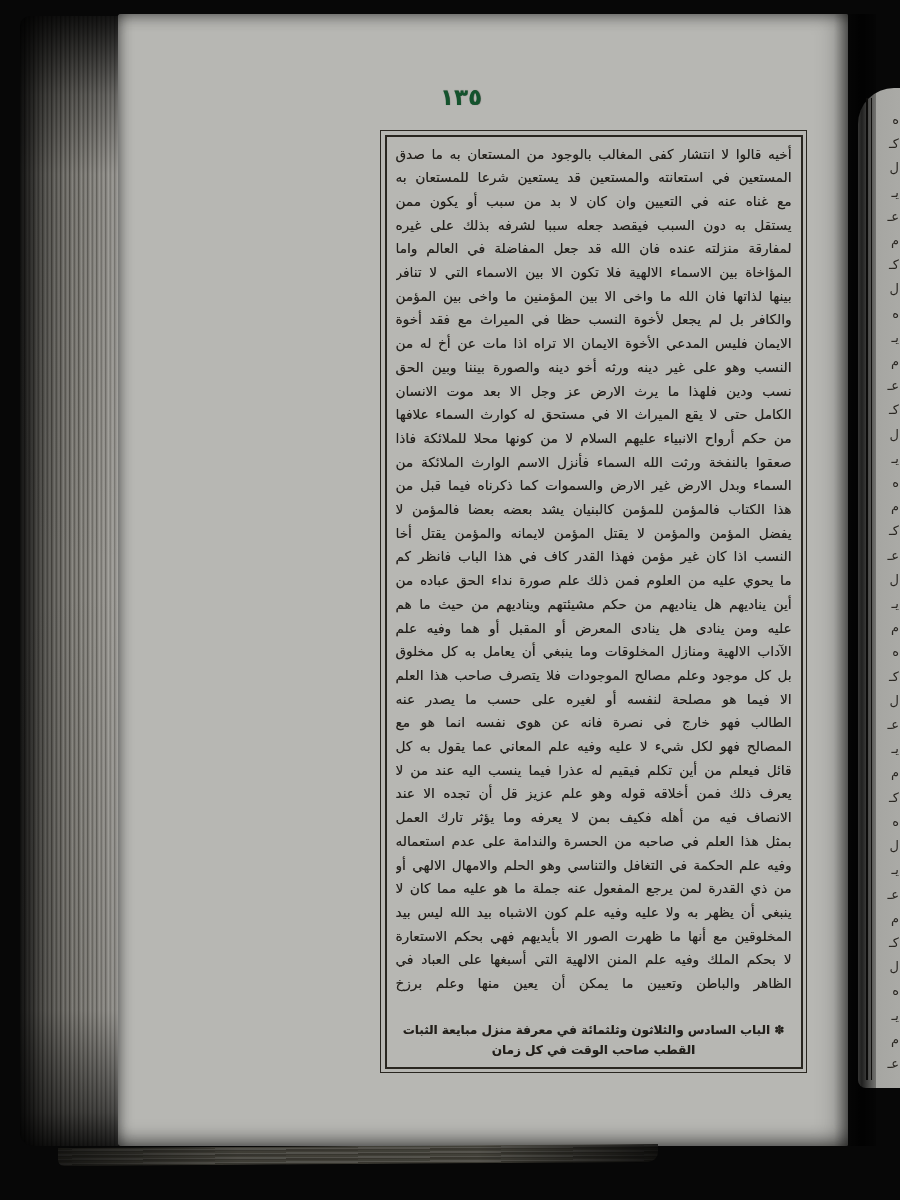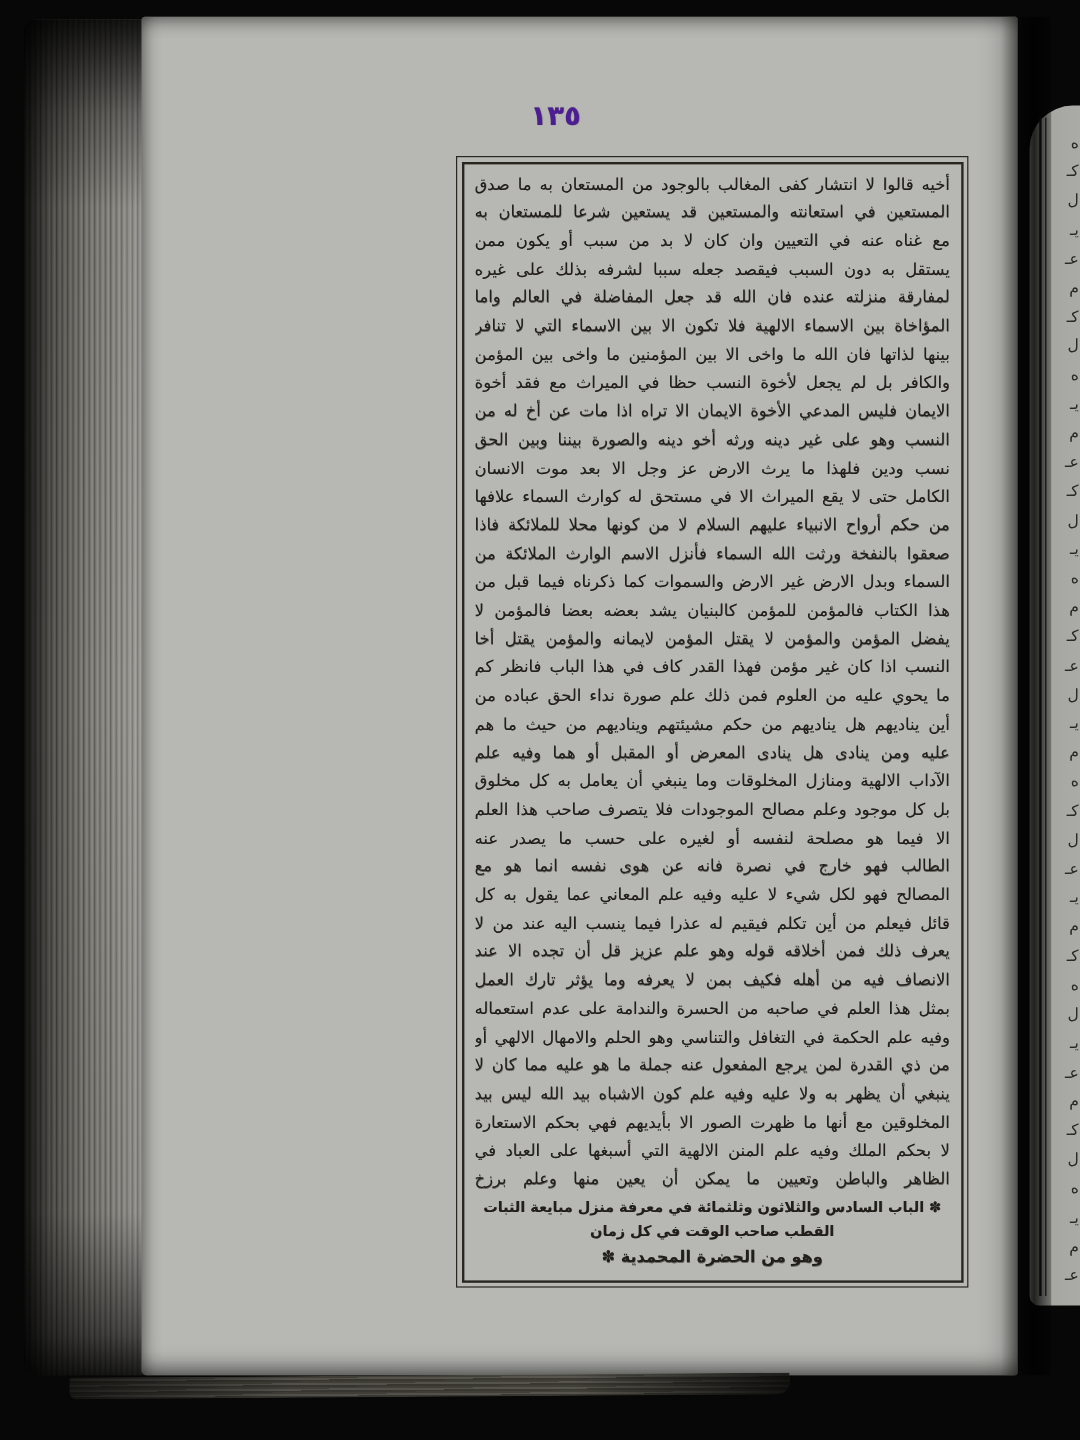--- a/index.html
+++ b/index.html
@@ -31,22 +31,22 @@
       linear-gradient(90deg, #babab6 0%, #bcbcb8 55%, #b2b2ae 85%, #a3a39f 96%, #919min1 100%);
     background-color:#b7b7b3;
     border-radius:3px 2px 2px 4px;
     box-shadow: inset 9px 0 14px -7px rgba(0,0,0,.38),
                 inset -16px 0 26px -10px rgba(0,0,0,.42),
                 inset 0 10px 14px -8px rgba(0,0,0,.42),
                 inset 0 -13px 18px -8px rgba(0,0,0,.5);
   }
 
   .page-num {
-    position:absolute; left:305px; top:70px; width:80px; text-align:center;
-    font-size:23px; font-weight:bold; color:#4c1d95; letter-spacing:2px;
+    position:absolute; left:322px; top:70px; width:80px; 
+    font-size:23px; font-weight:bold; color:#14532d; letter-spacing:2px;
     text-shadow:0.3px 0.3px 0.8px rgba(43,41,37,.55);
   }
 
   
   .frame {
     position:absolute; left:262px; top:116px; width:427px; height:943px;
     border:1.6px solid #2b2822; filter:blur(.3px) contrast(1.02);
   }
   .frame-inner {
     position:absolute; inset:3.5px; border:2.6px solid #2b2822;
@@ -105,21 +105,20 @@
   <div class="edge-stack"></div>
 
   <div class="main-page">
     <div class="page-num">١٣٥</div>
 
     <div class="frame">
       <div class="frame-inner">
         <div class="body-text" lang="ar">أخيه قالوا لا انتشار كفى المغالب بالوجود من المستعان به ما صدق المستعين في استعانته والمستعين قد يستعين شرعا للمستعان به مع غناه عنه في التعيين وان كان لا بد من سبب أو يكون ممن يستقل به دون السبب فيقصد جعله سببا لشرفه بذلك على غيره لمفارقة منزلته عنده فان الله قد جعل المفاضلة في العالم واما المؤاخاة بين الاسماء الالهية فلا تكون الا بين الاسماء التي لا تنافر بينها لذاتها فان الله ما واخى الا بين المؤمنين ما واخى بين المؤمن والكافر بل لم يجعل لأخوة النسب حظا في الميراث مع فقد أخوة الايمان فليس المدعي الأخوة الايمان الا تراه اذا مات عن أخ له من النسب وهو على غير دينه ورثه أخو دينه والصورة بيننا وبين الحق نسب ودين فلهذا ما يرث الارض عز وجل الا بعد موت الانسان الكامل حتى لا يقع الميراث الا في مستحق له كوارث السماء علافها من حكم أرواح الانبياء عليهم السلام لا من كونها محلا للملائكة فاذا صعقوا بالنفخة ورثت الله السماء فأنزل الاسم الوارث الملائكة من السماء وبدل الارض غير الارض والسموات كما ذكرناه فيما قبل من هذا الكتاب فالمؤمن للمؤمن كالبنيان يشد بعضه بعضا فالمؤمن لا يفضل المؤمن والمؤمن لا يقتل المؤمن لايمانه والمؤمن يقتل أخا النسب اذا كان غير مؤمن فهذا القدر كاف في هذا الباب فانظر كم ما يحوي عليه من العلوم فمن ذلك علم صورة نداء الحق عباده من أين يناديهم هل يناديهم من حكم مشيئتهم ويناديهم من حيث ما هم عليه ومن ينادى هل ينادى المعرض أو المقبل أو هما وفيه علم الآداب الالهية ومنازل المخلوقات وما ينبغي أن يعامل به كل مخلوق بل كل موجود وعلم مصالح الموجودات فلا يتصرف صاحب هذا العلم الا فيما هو مصلحة لنفسه أو لغيره على حسب ما يصدر عنه الطالب فهو خارج في نصرة فانه عن هوى نفسه انما هو مع المصالح فهو لكل شيء لا عليه وفيه علم المعاني عما يقول به كل قائل فيعلم من أين تكلم فيقيم له عذرا فيما ينسب اليه عند من لا يعرف ذلك فمن أخلاقه قوله وهو علم عزيز قل أن تجده الا عند الانصاف فيه من أهله فكيف بمن لا يعرفه وما يؤثر تارك العمل بمثل هذا العلم في صاحبه من الحسرة والندامة على عدم استعماله وفيه علم الحكمة في التغافل والتناسي وهو الحلم والامهال الالهي أو من ذي القدرة لمن يرجع المفعول عنه جملة ما هو عليه مما كان لا ينبغي أن يظهر به ولا عليه وفيه علم كون الاشباه بيد الله ليس بيد المخلوقين مع أنها ما ظهرت الصور الا بأيديهم فهي بحكم الاستعارة لا بحكم الملك وفيه علم المنن الالهية التي أسبغها على العباد في الظاهر والباطن وتعيين ما يمكن أن يعين منها وعلم برزخ المشاجرين ليقف فيه من يريد رفع التشاجر بينهم وفيه علم الاسماء وشرفها والفرق بينها وبين ما زاد على الاعلام منها لما وضع لمدح أو ذم وفيه علم العدول من الطريق التي توصل بين العبد وبين حصول العلم فانه أعلى ما يطلب وأفضل ما يكتسب وأعظم ما به يفتخر وأسد آلة يتعدو ويتصور به من مدح الله نفسه بأن له الحجة البالغة وليس الا العلم وفيه علم مراتب الخلق الانساني في الخلق فانهم على طبقات فيه وما يسمى به الانسان الذي خلقه الانسان هل هو انسان أو حيوان في صورة انسان من حيث نشأة جسده وما الامر الذي عز عنه في ظهور النفس الناطقة في هذا المخلوق هل لعدم الاستعداد فيقضى للمذنب هذه الصورة ملقع بقبول نفس ناطقة من النفس الكل أو هل هو تحجيز ارادي الهي لانها أمر عظيم وقد ذكر أنه وقع مثل هذا وذكر في الفلاحة النبطية أن بعض العلماء بعلم الطبيعة كوّن من المني الانساني بتعفين خاص على وزن مخصوص من الزمان والمكان انسانا لا بصورة وأقام سنة يفتح عينيه ويغلقها ولا يتكلم ولا يزيد على ما يغني به شيئا فعاش سنة ومات فما يدرى أكان انسانا لحكمه حكم الاخرس أو كان حيوانا في صورة انسان وفيه علم الانساب والاحساب وفيه علم ما يعتبر القدر المكلف هل يعتبر ظاهره أو باطنه أو المجموع في قبول ما يكون منه بعد التكليف واما قبله فلا يقيد بل يجري بطبعه من غير مؤاخذة أصلا وهو قوله تعالى وما كنا معذبين حتى نبعث رسولا واذا كان هذا فمن أين وقع الالم للصغير حتى بكى فما يجده وفيه علم كيفية رد الجاهل الى العلم وفيه علم صورة رد الامور الى الله سبحانه وتعالى في قدسه على أي طريق يكون هل له مع كل أمر انه موجدها أو انه غايتها أو ما هو ذلك والله يقول الحق وهو يهدي السبيل</div>
         <div class="headings">
           <div class="chapter-heading" lang="ar">✽ الباب السادس والثلاثون وثلثمائة في معرفة منزل مبايعة الثبات القطب صاحب الوقت في كل زمان</div>
-          <div class="chapter-tail" lang="ar">وهو من الحضرة المحمدية ✽</div>
         </div>
       </div>
     </div>
   </div>
 
   <div class="facing-page">
     <div class="facing-rule"></div>
     <div class="facing-glyphs" lang="ar">ه
 كـ
 ل

